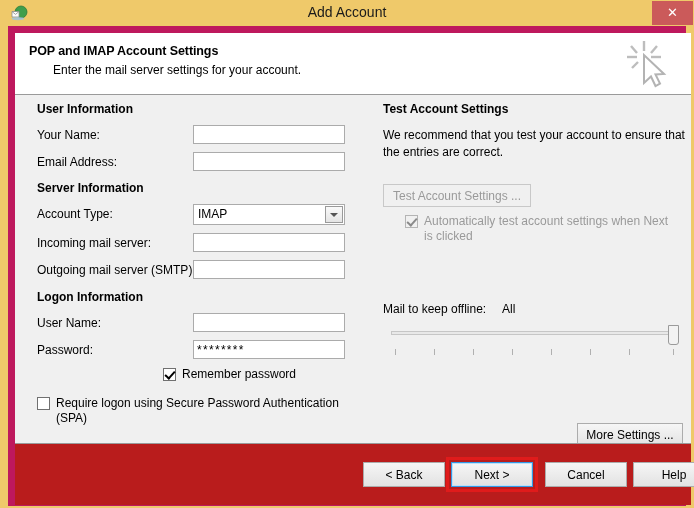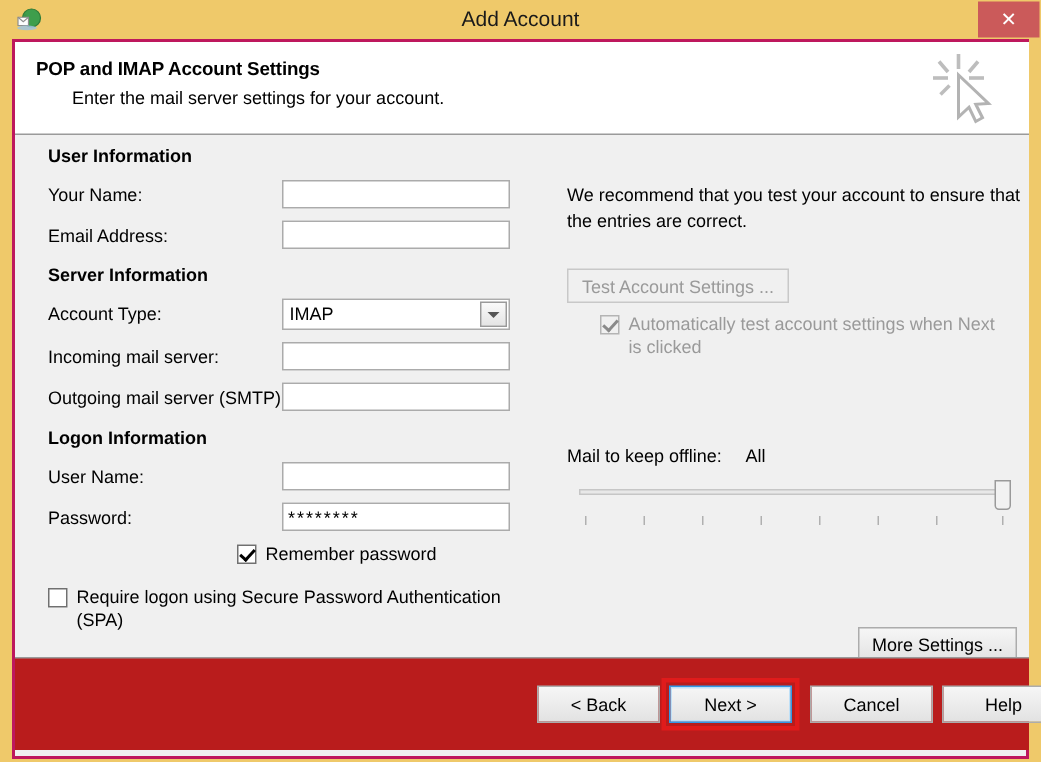--- a/index.html
+++ b/index.html
@@ -63,21 +63,21 @@
     text-align: center;
   }
 
   
   .dialog-inner {
     position: absolute;
     left: 8px; top: 26px;
     width: 678px;
     height: 480px;
     background: #F0F0F0;
-    border: 2px solid #be185d;
+    border: 7px solid #be185d;
     box-sizing: border-box;
   }
 
   
   .header-banner {
     position: absolute;
     left: 0; top: 0;
     width: 676px;
     height: 62px;
     background: #FFFFFF;
@@ -364,20 +364,21 @@
       <div class="cbrow" style="left:148px; top:272px;">
         <span class="cbox checked"></span>
         <span class="cb-label">Remember password</span>
       </div>
 
       <div class="cbrow" style="left:22px; top:301px; width:318px;">
         <span class="cbox"></span>
         <span class="cb-label" style="line-height:15px;"><span>Require logon using Secure Password Authentication</span><br><span>(SPA)</span></span>
       </div>
 
+      <div class="sec-title" style="left:368px; top:7px;">Test Account Settings</div>
 
       <div class="fld-label" style="left:368px; top:50px;">the entries are correct.</div>
       <div class="fld-label" style="left:368px; top:33px;">We recommend that you test your account to ensure that</div>
 
       <button class="btn disabled" style="left:368px; top:89px; width:148px; height:23px;">Test Account Settings ...</button>
 
       <div class="cbrow" style="left:390px; top:119px; width:290px;">
         <span class="cbox disabled checked"></span>
         <span class="cb-label disabled" style="line-height:15px;"><span>Automatically test account settings when Next</span><br><span>is clicked</span></span>
       </div>

